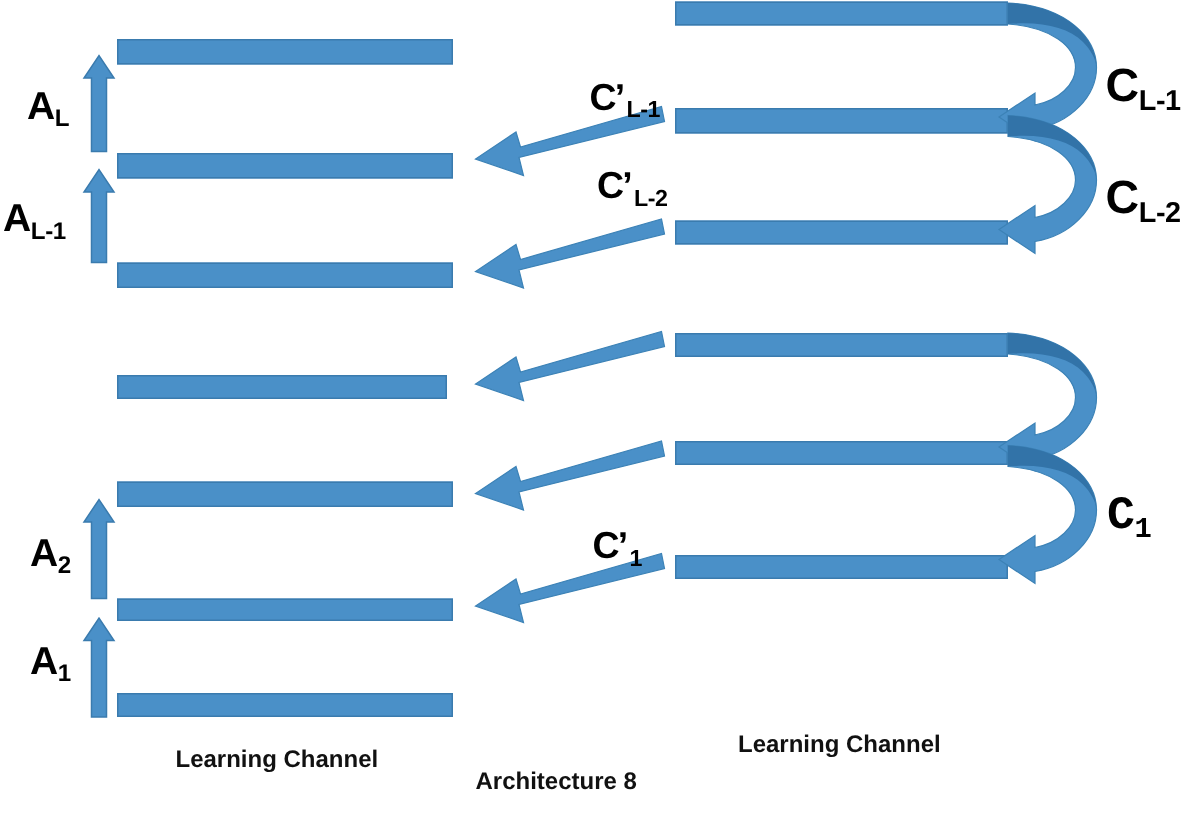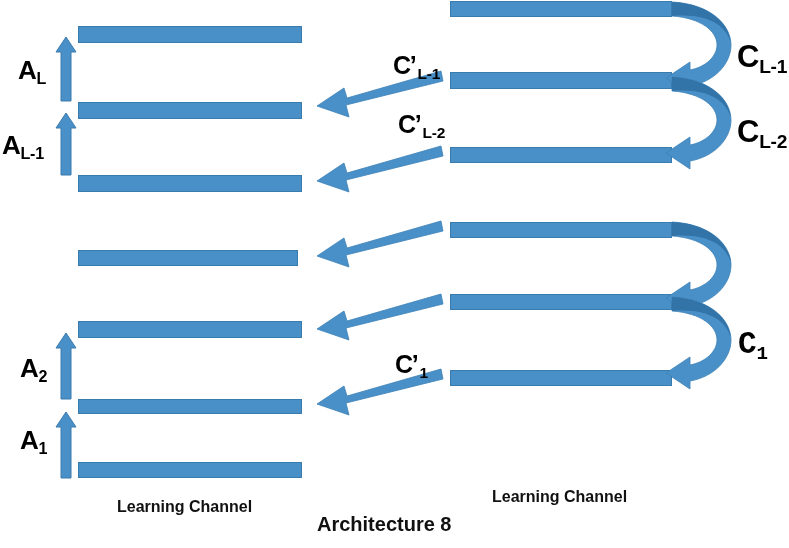--- a/index.html
+++ b/index.html
@@ -11,21 +11,21 @@
   .lbl{position:absolute;font-weight:bold;color:#000;white-space:nowrap;
        line-height:1;letter-spacing:-0.2px;}
   .lbl .sub{font-size:0.62em;vertical-align:baseline;position:relative;top:0.30em;
             letter-spacing:-0.3px;}
   .lbl .pr{font-size:1.0em;position:relative;left:-0.04em;}
   .vlabel{font-size:26px;}
   .clabel{font-size:31px;}
   .cprime{font-size:25px;margin-left:43px;}
   .caption{position:absolute;font-weight:bold;color:#111;white-space:nowrap;}
   .cap-fw{font-size:16px;}
-  .cap-arch{font-size:20px;}
+  .cap-arch{font-size:16px;}
   .cap-lc{font-size:16px;}
   svg.ov{position:absolute;left:0;top:0;width:789px;height:548px;overflow:visible;}
 </style>
 </head>
 <body>
 
 <div id="stage">
 
   <div class="bar" style="left:78px;top:26px;width:224px;height:17px;"></div>
   <div class="bar" style="left:78px;top:102px;width:224px;height:17px;"></div>

